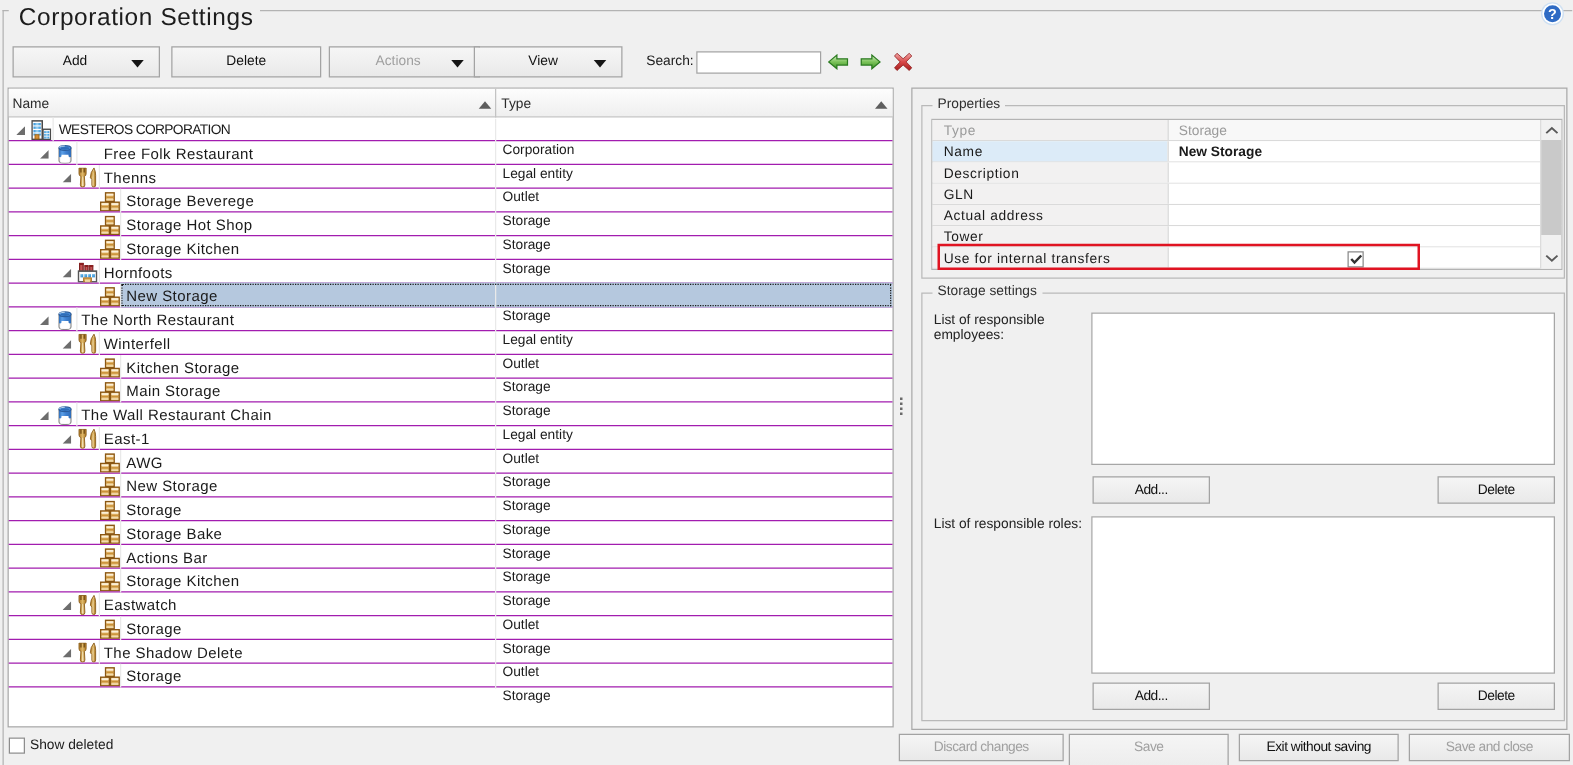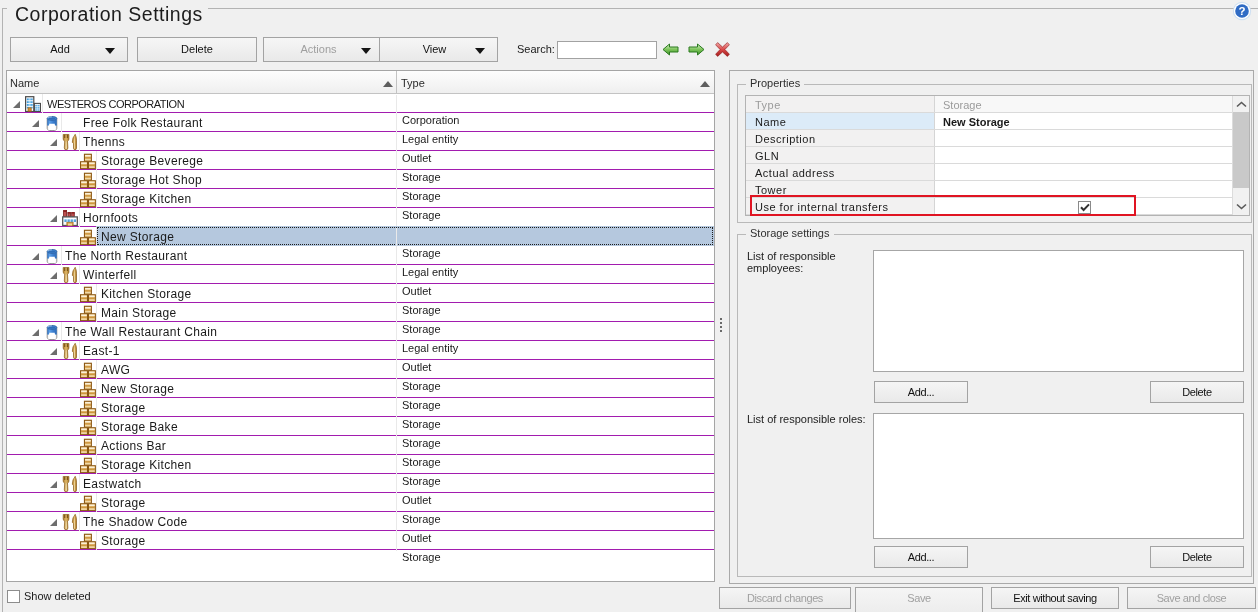--- a/index.html
+++ b/index.html
@@ -370,21 +370,21 @@
       <span class="ty">Storage</span>
     </div>
 <div class="trow" style="top:441px">
       <svg class="ar" style="left:43px" viewBox="0 0 7 7">
         <polygon points="7,0 7,7 0,7" fill="#6d6d6d"></polygon>
       </svg>
       <svg class="ic" style="left:55px" viewBox="0 0 16 16">
         <use href="#i-outlet"></use>
       </svg>
       <span class="cellline" style="left:72px"></span>
-      <span class="nm" style="left:76px">The Shadow Code</span>
+      <span class="nm" style="left:76px">The Shadow Delete</span>
       <span class="ty">Outlet</span>
     </div>
 <div class="trow" style="top:460px">
       <svg class="ic" style="left:73px" viewBox="0 0 16 16">
         <use href="#i-storage"></use>
       </svg>
       <span class="cellline" style="left:89px"></span>
       <span class="nm" style="left:94px">Storage</span>
       <span class="ty">Storage</span>
     </div>

